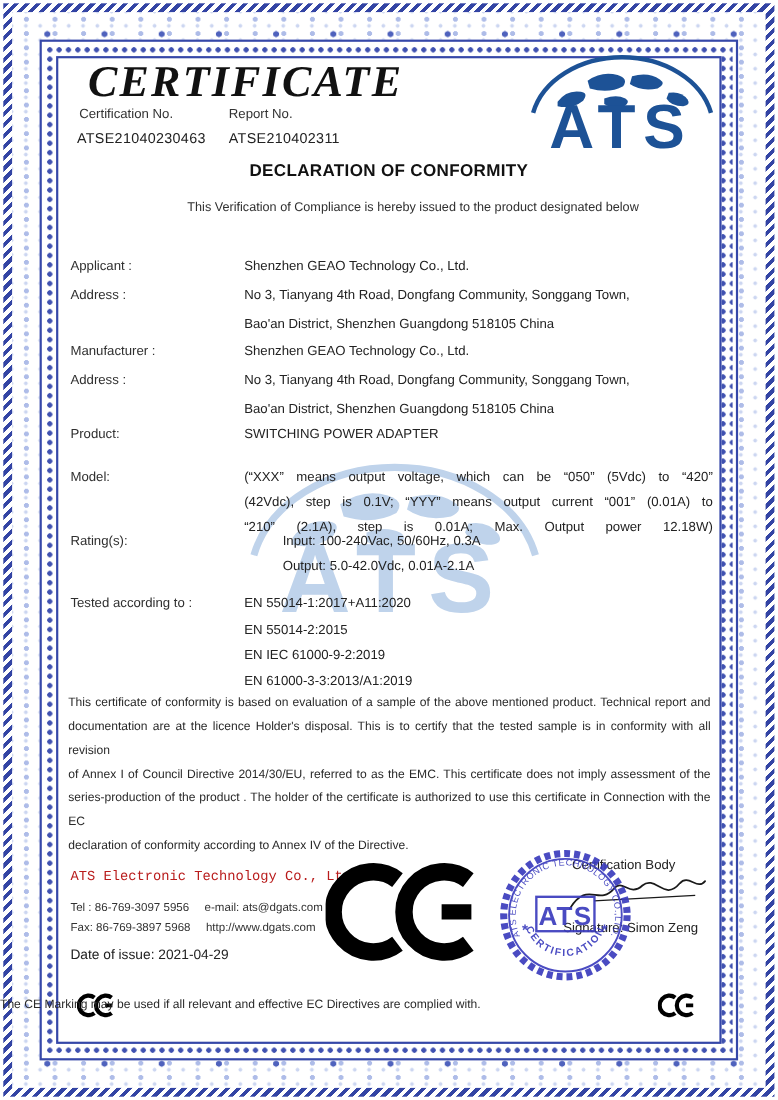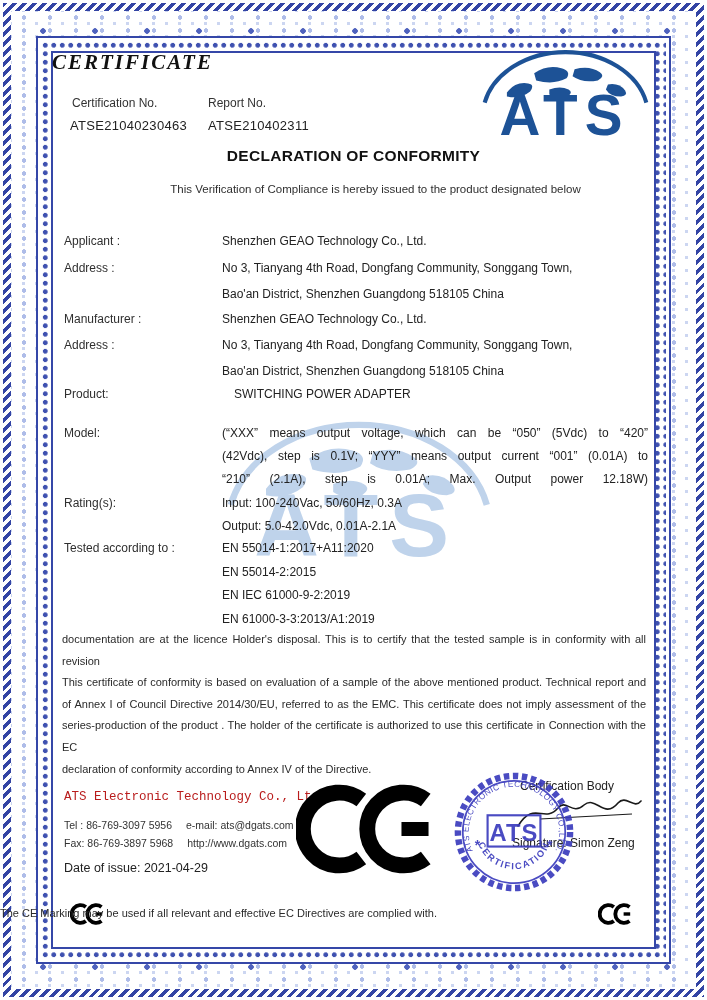--- a/index.html
+++ b/index.html
@@ -16,22 +16,22 @@
     background-position:6px 7px,0 0,6px 6px;}
   .f-line1{position:absolute;inset:36px;border:2px solid #3547a8;background:#ffffff;}
   .f-bead{position:absolute;inset:41px;background-image:radial-gradient(circle,#3f51b0 2.1px,transparent 2.6px);
     background-size:8.5px 8.5px;}
   .f-line2{position:absolute;inset:51px;border:2px solid #3547a8;background:#ffffff;}
   
   .watermark{position:absolute;left:218px;top:408px;width:280px;height:160px;color:#bfd3eb;z-index:1;}
   .content{position:absolute;inset:0;z-index:2;}
   .stamp-layer{position:absolute;inset:0;z-index:3;pointer-events:none;}
   
-  .cert-title{position:absolute;left:52px;top:50px;font-family:"Liberation Serif","DejaVu Serif",serif;
-    font-style:italic;font-weight:bold;font-size:21px;letter-spacing:2px;color:#111;}
+  .cert-title{position:absolute;left:80px;top:50px;font-family:"Liberation Serif","DejaVu Serif",serif;
+    font-style:italic;font-weight:bold;font-size:40px;letter-spacing:2px;color:#111;}
   .no-label{position:absolute;font-size:12px;color:#333;}
   .no-value{position:absolute;font-size:13px;letter-spacing:.3px;color:#222;}
   .logo{position:absolute;left:476px;top:44px;width:178px;height:96px;color:#1d5296;}
   
   .decl-title{position:absolute;left:0;right:0;top:147px;text-align:center;font-weight:bold;font-size:15.5px;letter-spacing:.3px;color:#111;}
   .decl-sub{position:absolute;left:0;right:0;top:183px;text-align:center;font-size:11.5px;color:#2f2f2f;padding-left:44px;}
   
   .row{position:absolute;left:64px;display:flex;font-size:12px;}
   .flabel{width:158px;flex:none;color:#2f2f2f;}
   .fval{width:426px;flex:none;color:#222;}
@@ -118,52 +118,52 @@
       <div class="flabel ln">Manufacturer :</div>
       <div class="fval ln">Shenzhen GEAO Technology Co., Ltd.</div>
     </div>
     <div class="row" style="top:332px;">
       <div class="flabel ln">Address :</div>
       <div class="fval">
         <div class="ln">No 3, Tianyang 4th Road, Dongfang Community, Songgang Town,</div>
         <div class="ln">Bao'an District, Shenzhen Guangdong 518105 China</div>
       </div>
     </div>
-    <div class="row" style="top:381px;gap:12px;">
+    <div class="row" style="top:381px;">
       <div class="flabel ln">Product:</div>
       <div class="fval ln">SWITCHING POWER ADAPTER</div>
     </div>
     <div class="row" style="top:405px;margin-top:17px;">
       <div class="flabel ln23">Model:</div>
       <div class="fval">
         <div class="ln23 just">(“XXX” means output voltage, which can be “050” (5Vdc) to “420”</div>
         <div class="ln23 just">(42Vdc), step is 0.1V; “YYY” means output current “001” (0.01A) to</div>
         <div class="ln23 just">“210” (2.1A), step is 0.01A; Max. Output power 12.18W)</div>
       </div>
     </div>
-    <div class="row" style="top:492px;">
+    <div class="row" style="top:480px;gap:35px;">
       <div class="flabel ln23">Rating(s):</div>
       <div class="fval">
         <div class="ln23">Input: 100-240Vac, 50/60Hz, 0.3A</div>
         <div class="ln23">Output: 5.0-42.0Vdc, 0.01A-2.1A</div>
       </div>
     </div>
     <div class="row" style="top:537px;">
       <div class="flabel ln23">Tested according to :</div>
       <div class="fval" style="line-height:23.7px;">
         <div>EN 55014-1:2017+A11:2020</div>
         <div>EN 55014-2:2015</div>
         <div>EN IEC 61000-9-2:2019</div>
         <div>EN 61000-3-3:2013/A1:2019</div>
       </div>
     </div>
 
     <div class="statement">
+      <div class="just">This certificate of conformity is based on evaluation of a sample of the above mentioned product. Technical report and</div>
       <div class="just">documentation are at the licence Holder's disposal. This is to certify that the tested sample is in conformity with all revision</div>
-      <div class="just">This certificate of conformity is based on evaluation of a sample of the above mentioned product. Technical report and</div>
       <div class="just">of Annex I of Council Directive 2014/30/EU, referred to as the EMC. This certificate does not imply assessment of the</div>
       <div class="just">series-production of the product . The holder of the certificate is authorized to use this certificate in Connection with the EC</div>
       <div>declaration of conformity according to Annex IV of the Directive.</div>
     </div>
 
     <div class="company">ATS Electronic Technology Co., Ltd.</div>
     <div class="contact" style="top:819px;">
       <span>Tel : 86-769-3097 5956</span><span>e-mail: ats@dgats.com</span>
     </div>
     <div class="contact" style="top:837px;">

